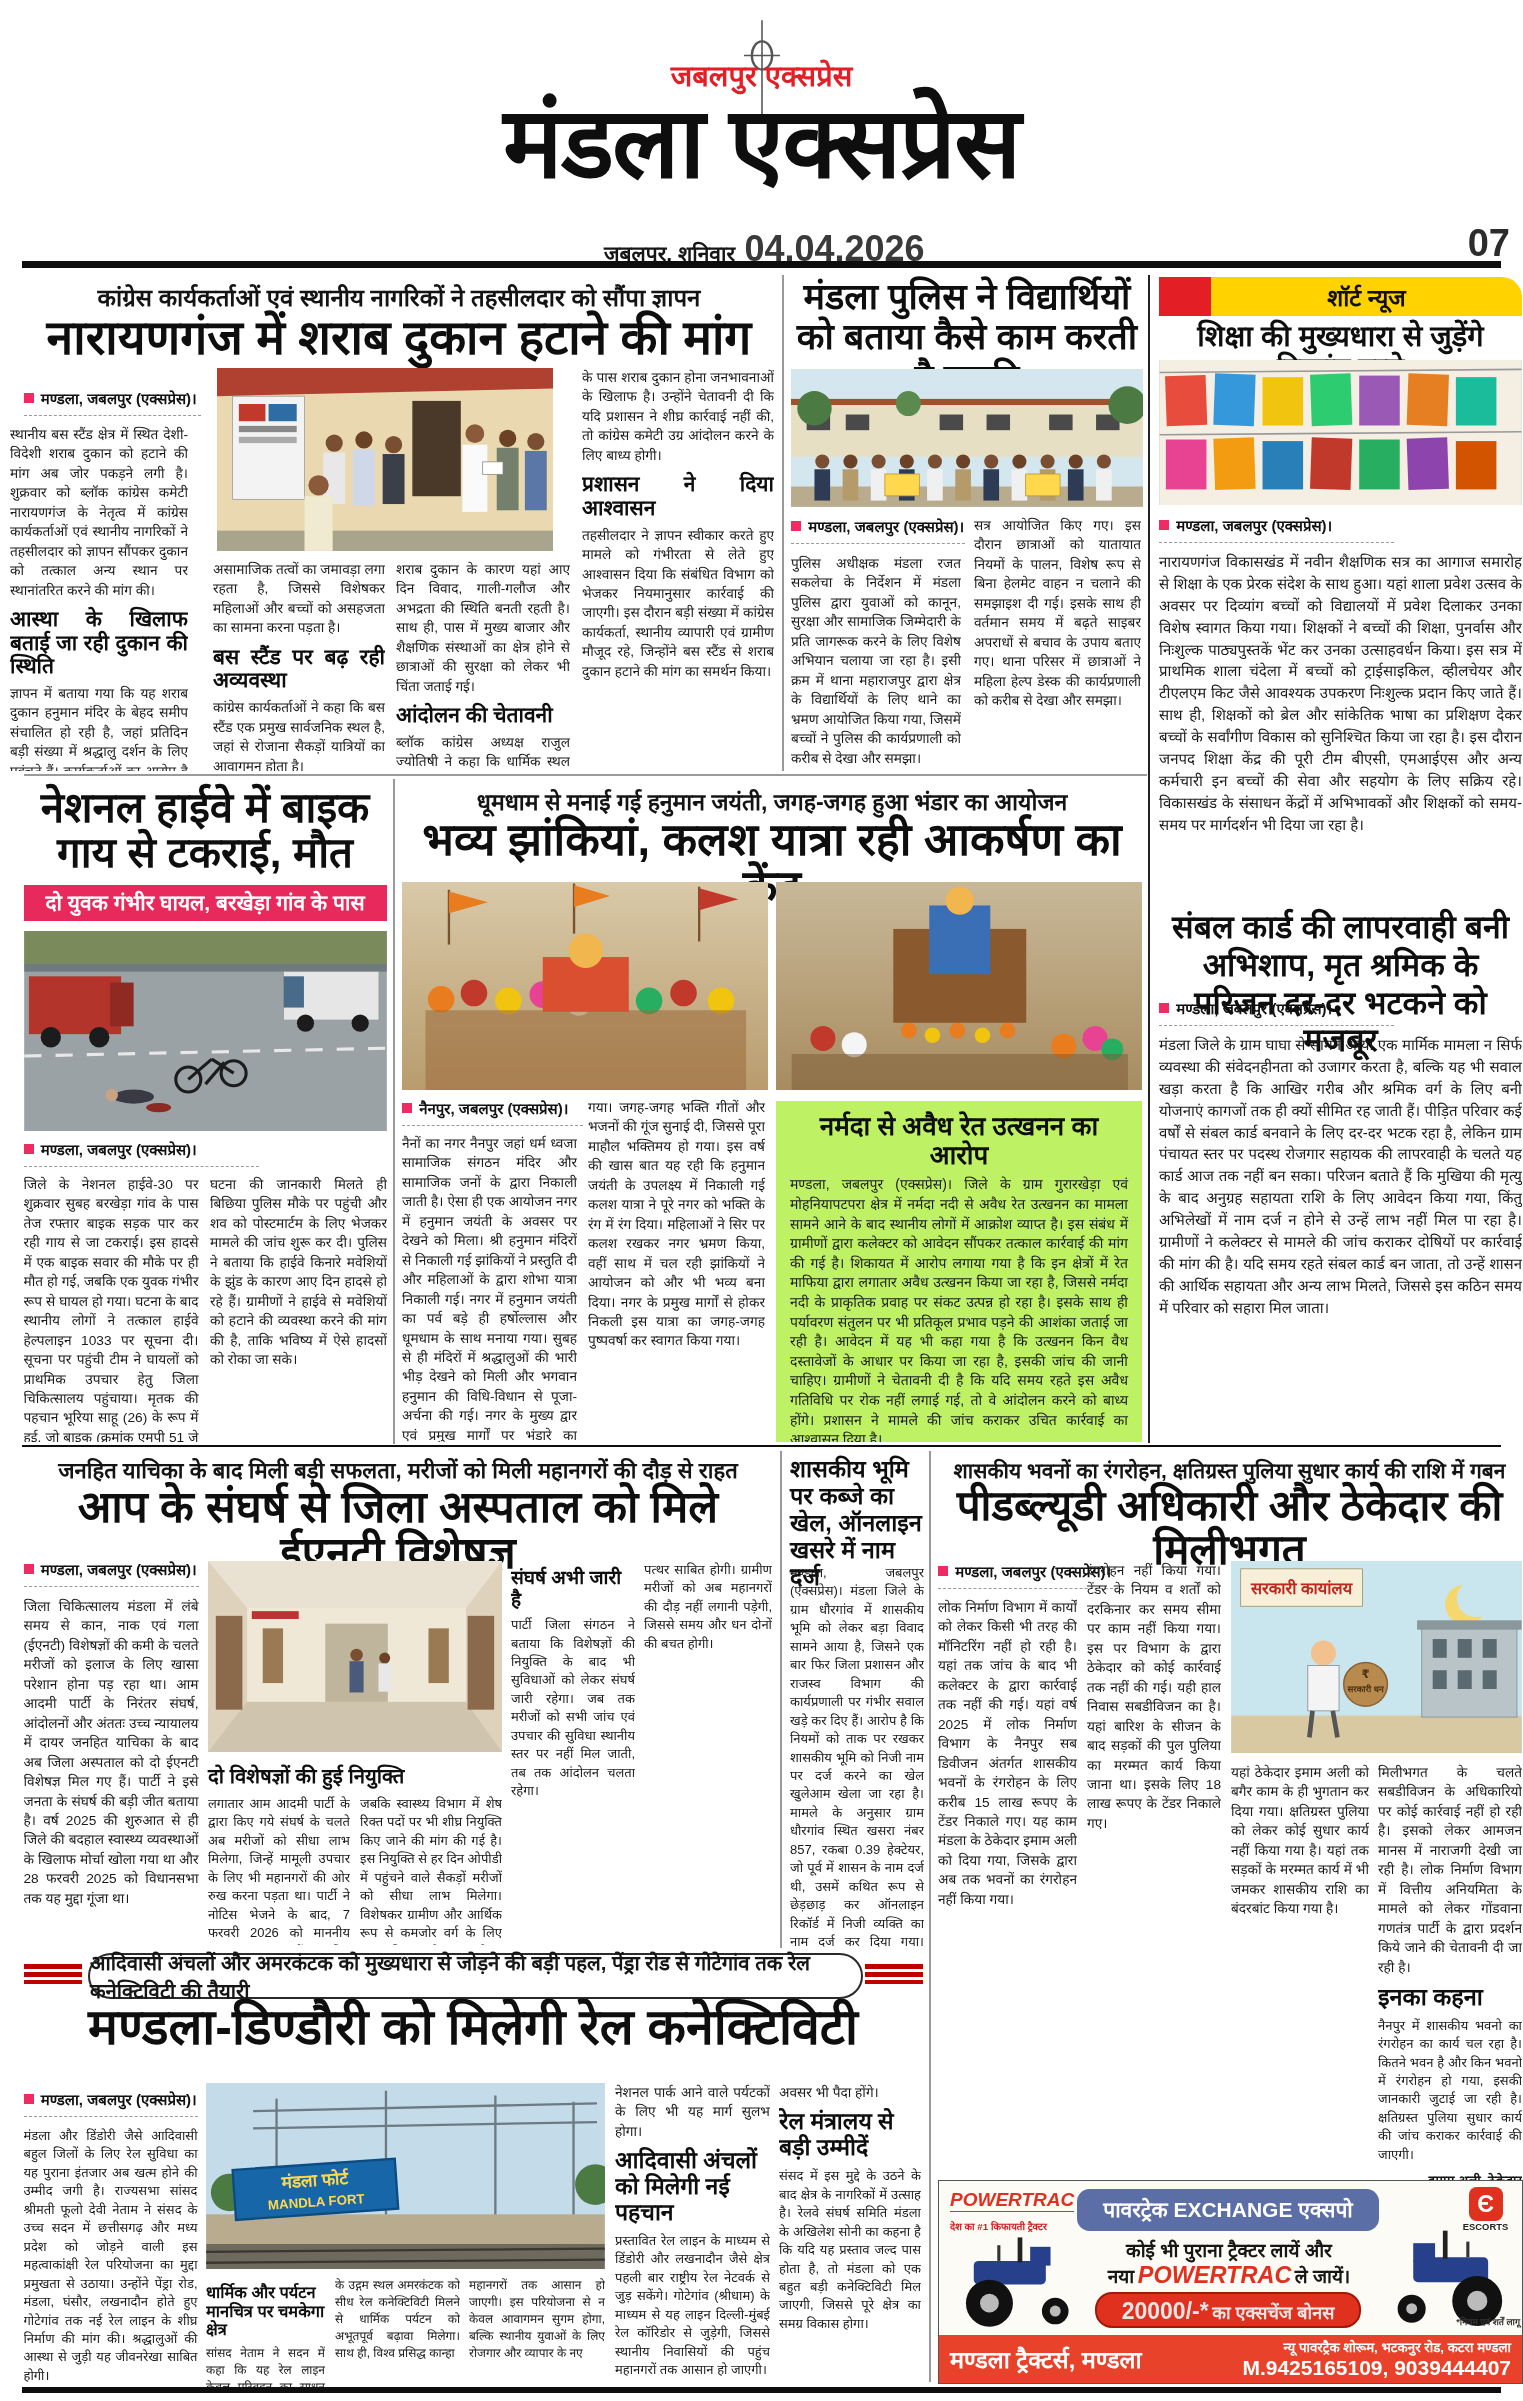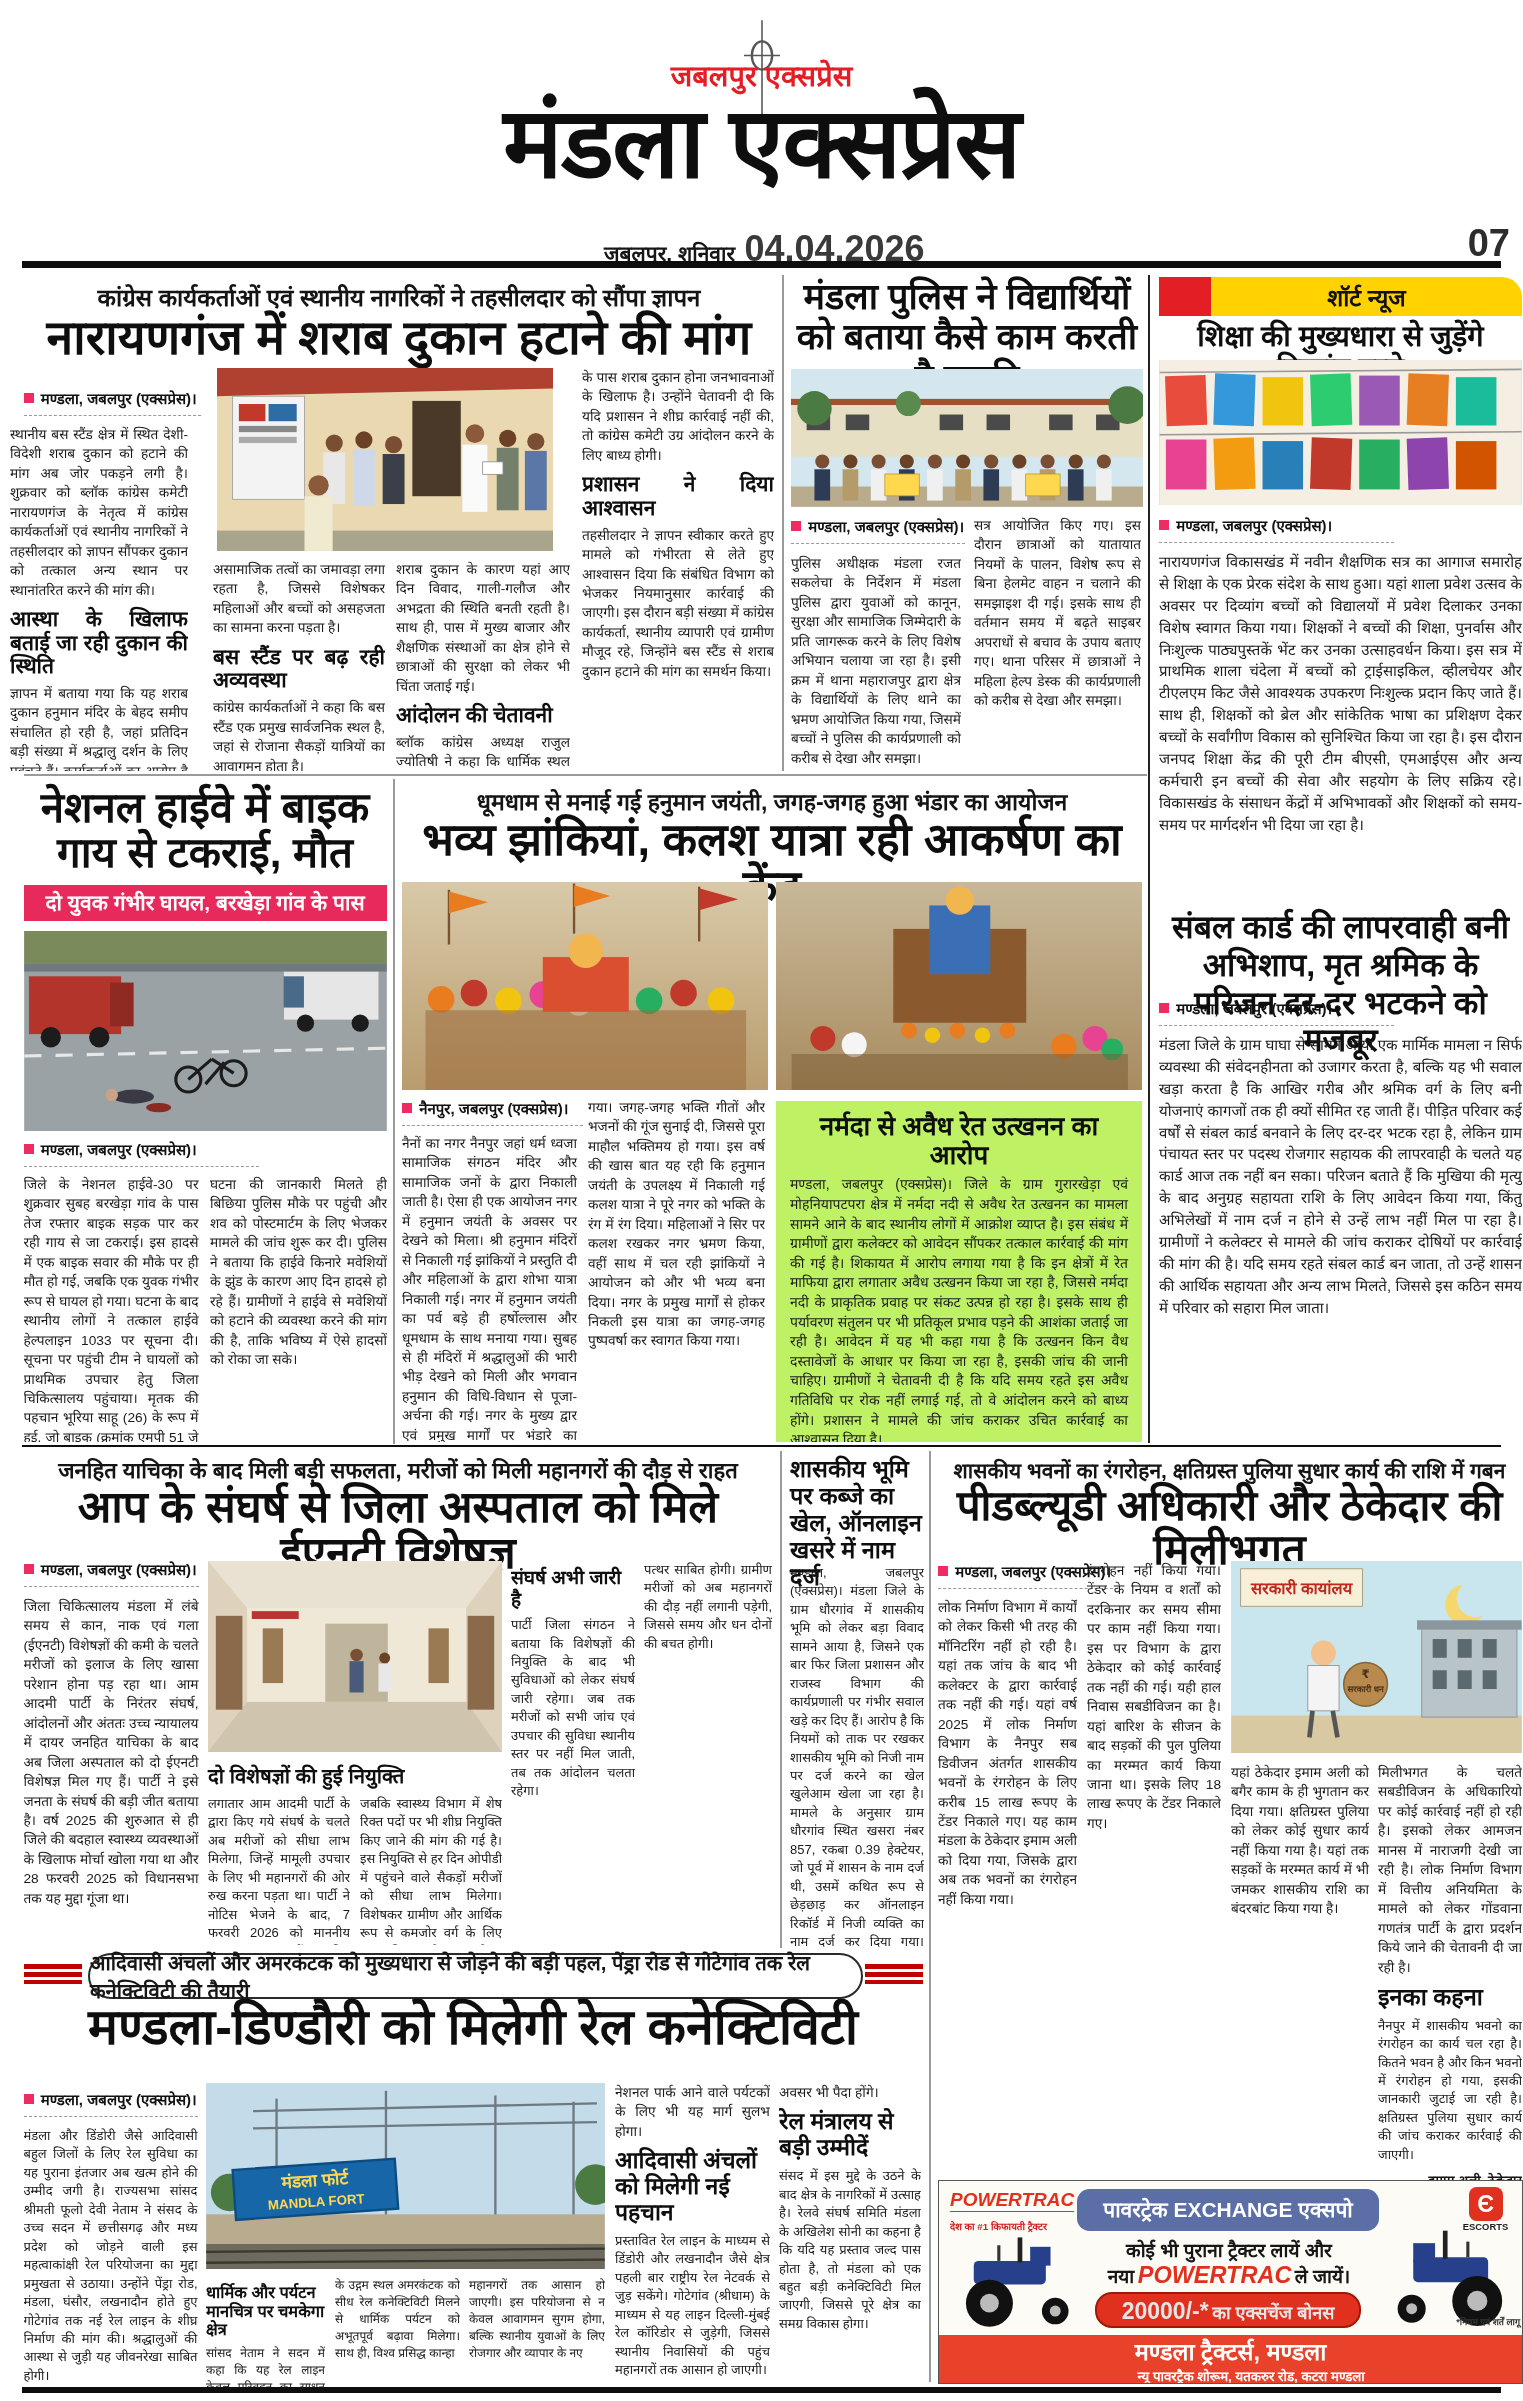--- a/index.html
+++ b/index.html
@@ -26,21 +26,21 @@
   .snbanner{display:flex;height:39px;}
   .snbanner .red{width:52px;background:#e31e24;}
   .snbanner .yel{flex:1;background:#ffd200;border-radius:0 20.3px 0 0;
       display:flex;align-items:center;justify-content:center;font-size:23.5px;font-weight:900;color:#111;}
   .stripes{height:20.3px;background:repeating-linear-gradient(180deg,#c00000 0 4.7px,#ffffff 4.7px 7.8px);}
   .kbox{border:2.3px solid #2a2a2a;border-radius:23.5px;display:flex;align-items:center;justify-content:center;
         font-size:20.3px;font-weight:800;background:#fff;}
   .quote-sig{text-align:right;font-weight:800;font-size:13.3px;margin-top:4.7px;}
   .ad{border:1.6px solid #555;background:#fcfbf6;position:relative;overflow:hidden;}
   .adbar{position:absolute;left:0;bottom:0;width:100%;height:48px;background:#e8432a;color:#fff;
-         display:flex;align-items:center;justify-content:space-between;padding:0 11px;box-sizing:border-box;flex-direction:column;}
+         display:flex;align-items:center;justify-content:space-between;padding:0 11px;box-sizing:border-box;}
 </style>
 </head>
 <body>
 
 <svg class="abs" style="left:744px;top:20.3px" width="36" height="99" viewBox="0 0 46 126">
   <line x1="23" y1="0" x2="23" y2="126" stroke="#555" stroke-width="2"></line>
   <line x1="0" y1="45" x2="46" y2="45" stroke="#555" stroke-width="2"></line>
   <ellipse cx="23" cy="45" rx="13" ry="18" fill="none" stroke="#555" stroke-width="3"></ellipse>
 </svg>
 <div class="abs ctr" style="left:0;top:55px;width:1523px;font-size:29px;font-weight:800;color:#e31e24">जबलपुर एक्सप्रेस</div>
@@ -525,20 +525,20 @@
     <span style="font-size:19px;font-weight:800">ले जायें।</span>
   </div>
   <div class="abs ctr" style="left:156px;top:111px;width:266px;height:36px;background:#e0301e;border:2.3px solid #a01808;border-radius:17px;color:#e5e5e5;line-height:34px;box-sizing:border-box">
     <span style="font-size:23px;font-weight:900">20000/-*</span>
     <span style="font-size:18px;font-weight:800">का एक्सचेंज बोनस</span>
   </div>
   <div class="abs" style="left:472px;top:134px;width:109px;text-align:right;font-size:9px;font-weight:700;color:#333">*नियम एवं शर्तें लागू</div>
   <div class="adbar">
     <span style="font-size:23.5px;font-weight:900">मण्डला ट्रैक्टर्स, मण्डला</span>
     <span style="text-align:right">
-      <div style="font-size:13.3px;font-weight:800">न्यू पावरट्रैक शोरूम, यतकरुर रोड, कटरा मण्डला</div>
+      <div style="font-size:13.3px;font-weight:800">न्यू पावरट्रैक शोरूम, भटकनुर रोड, कटरा मण्डला</div>
       <div style="font-size:21px;font-weight:900">M.9425165109, 9039444407</div>
     </span>
   </div>
 </div>
 
 <div class="abs rule" style="left:22px;top:2387px;width:1479px;height:6.3px"></div>
 
 
 </body></html>

